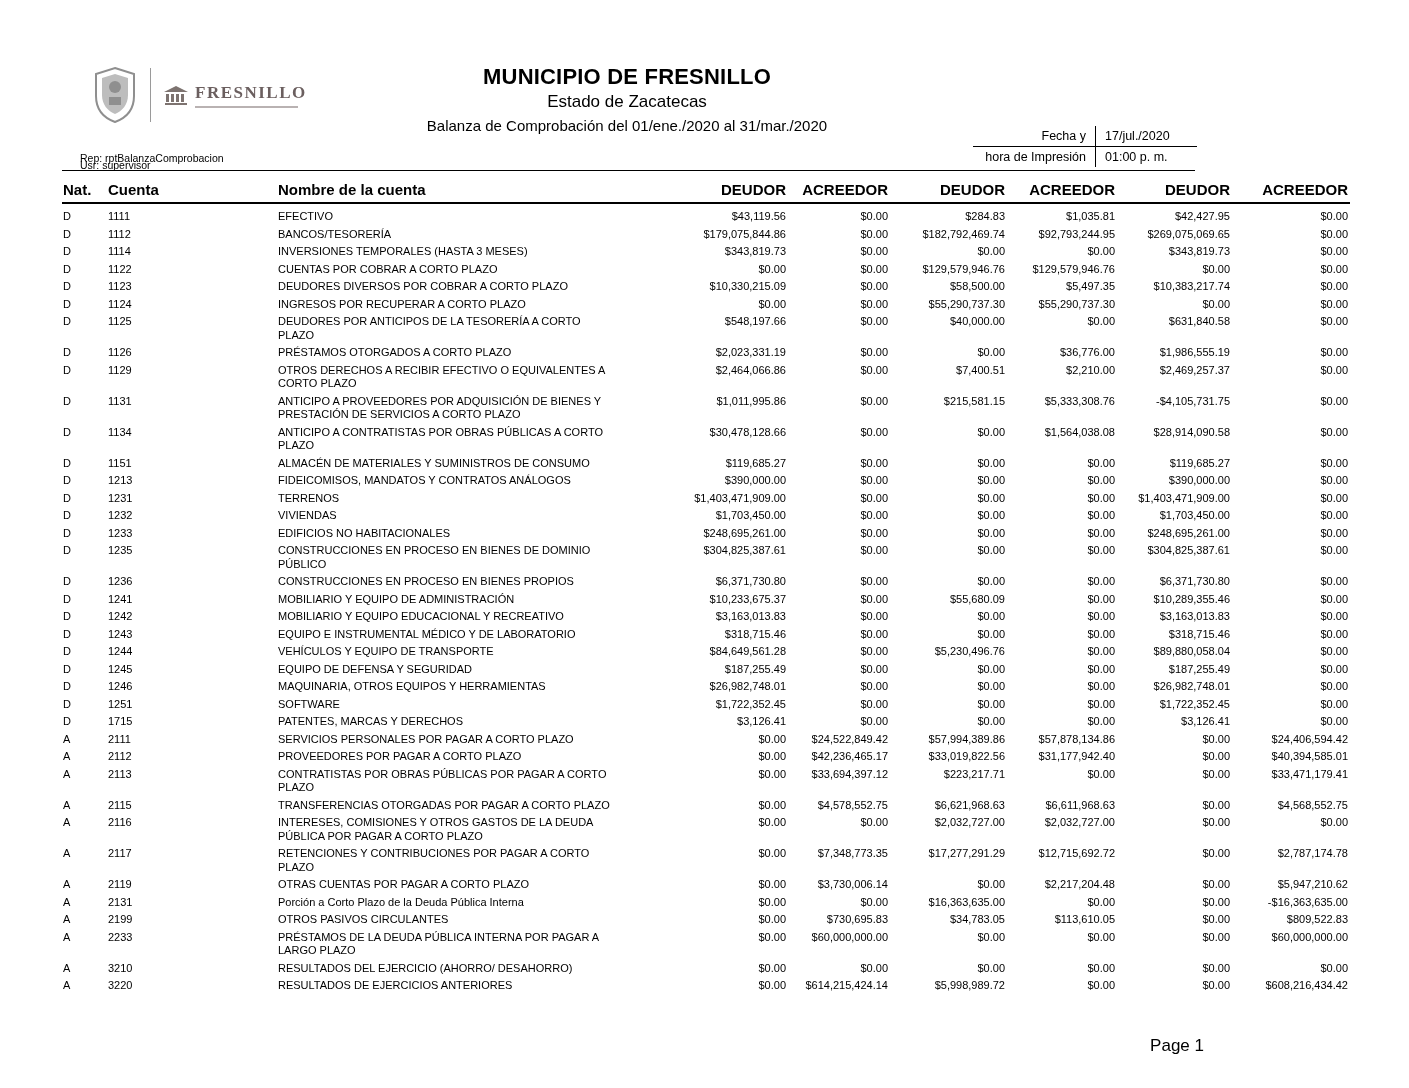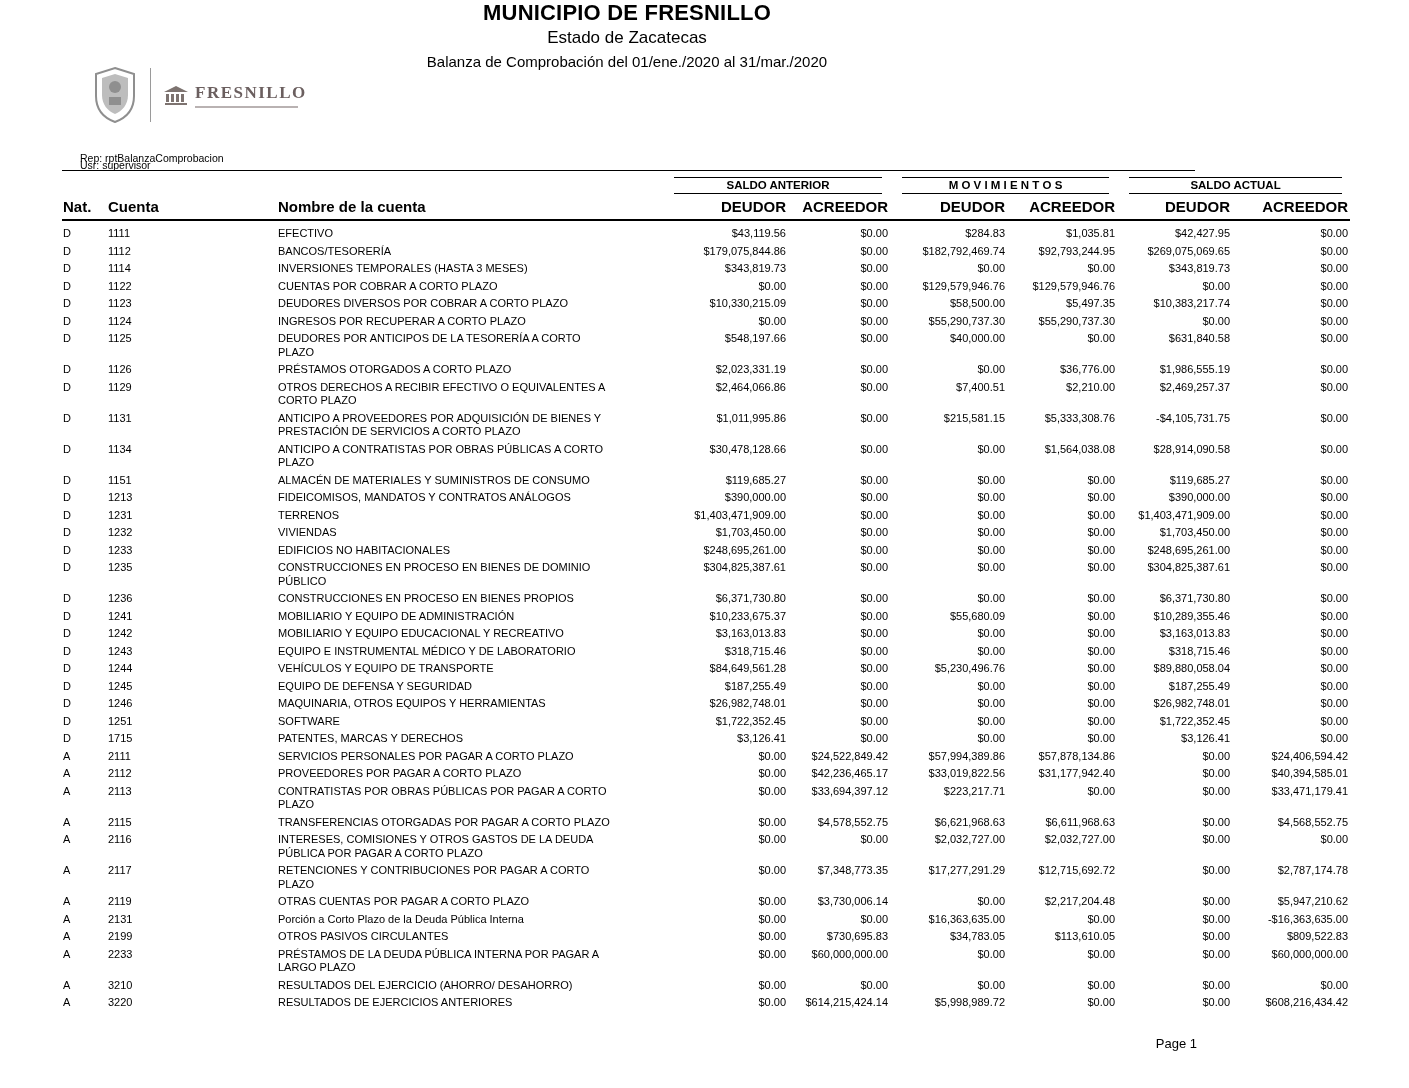--- a/index.html
+++ b/index.html
@@ -8,21 +8,21 @@
     width:1409px; height:1088px;
     font-family:"Liberation Sans", sans-serif;
     color:#000;
     position:relative;
     overflow:hidden;
   }
   .page { position:relative; width:1254px; height:1088px; background:#fff; }
 
   
   .header-zone { position:relative; height:172px; }
-  .titles { text-align:center; }
+  .titles { text-align:center; padding-top:64px; }
   .title { font-size:22px; font-weight:bold; letter-spacing:.2px; }
   .subtitle { font-size:17px; font-weight:normal; margin-top:2px; }
   .report-title { font-size:15px; font-weight:normal; margin-top:5px; }
   .report-scope { font-size:13.5px; font-weight:bold; margin-top:7px; }
 
   .logos { position:absolute; left:92px; top:66px; display:flex; align-items:center; gap:12px; }
   .logo-divider { width:1px; height:54px; background:#9a9a9a; }
   .fresnillo-logo { display:flex; align-items:center; gap:6px; }
   .fresnillo-text-col { display:flex; flex-direction:column; }
   .wordmark {
@@ -69,21 +69,21 @@
   tr.column-header-row th.t-right { text-align:right; }
   tbody td {
     vertical-align:top;
     padding:2px 2px 2px 1px;
     line-height:13.5px;
   }
   tbody tr:first-child td { padding-top:6px; }
   tbody td.num { text-align:right; white-space:nowrap; }
   tbody td.nombre { padding-right:48px; }
 
-  .page-number { position:absolute; right:57px; top:1036px; font-size:13px; }
+  .page-number { position:absolute; right:50px; top:1036px; font-size:17px; }
 </style>
 </head>
 <body>
 
 <div class="page">
 
   <div class="header-zone">
 
     <div class="logos">
       <svg width="46" height="58" viewBox="0 0 46 58">
@@ -108,52 +108,50 @@
         </div>
       </div>
     </div>
 
     <div class="titles">
       <div class="title">MUNICIPIO DE FRESNILLO</div>
       <div class="subtitle">Estado de Zacatecas</div>
       <div class="report-title">Balanza de Comprobación del 01/ene./2020 al 31/mar./2020</div>
     </div>
 
+    <div class="print-info">
+      <div class="pi-row first">
+        <span class="pi-label">Fecha y</span>
+        <span class="pi-value">17/jul./2020</span>
+      </div>
+      <div class="pi-row">
+        <span class="pi-label">hora de Impresión</span>
+        <span class="pi-value">01:00 p. m.</span>
+      </div>
+    </div>
 
     <div class="rep-line">Rep: rptBalanzaComprobacion</div>
     <div class="usr-line">Usr: supervisor</div>
 
     <div class="header-divider"></div>
   </div>
 
   <table class="balance">
     <colgroup>
       <col style="width:45px">
       <col style="width:170px">
       <col style="width:385px">
       <col style="width:126px">
       <col style="width:102px">
       <col style="width:117px">
       <col style="width:110px">
       <col style="width:115px">
       <col style="width:118px">
     </colgroup>
     <thead>
-      <tr>
-        <th colspan="3"></th>
-        <th colspan="2" class="grp">
-          <div class="grp-inner">SALDO ANTERIOR</div>
-        </th>
-        <th colspan="2" class="grp">
-          <div class="grp-inner">M O V I M I E N T O S</div>
-        </th>
-        <th colspan="2" class="grp">
-          <div class="grp-inner">SALDO ACTUAL</div>
-        </th>
-      </tr>
       <tr class="column-header-row">
         <th>Nat.</th>
         <th>Cuenta</th>
         <th>Nombre de la cuenta</th>
         <th class="t-right">DEUDOR</th>
         <th class="t-right">ACREEDOR</th>
         <th class="t-right">DEUDOR</th>
         <th class="t-right">ACREEDOR</th>
         <th class="t-right">DEUDOR</th>
         <th class="t-right">ACREEDOR</th>

